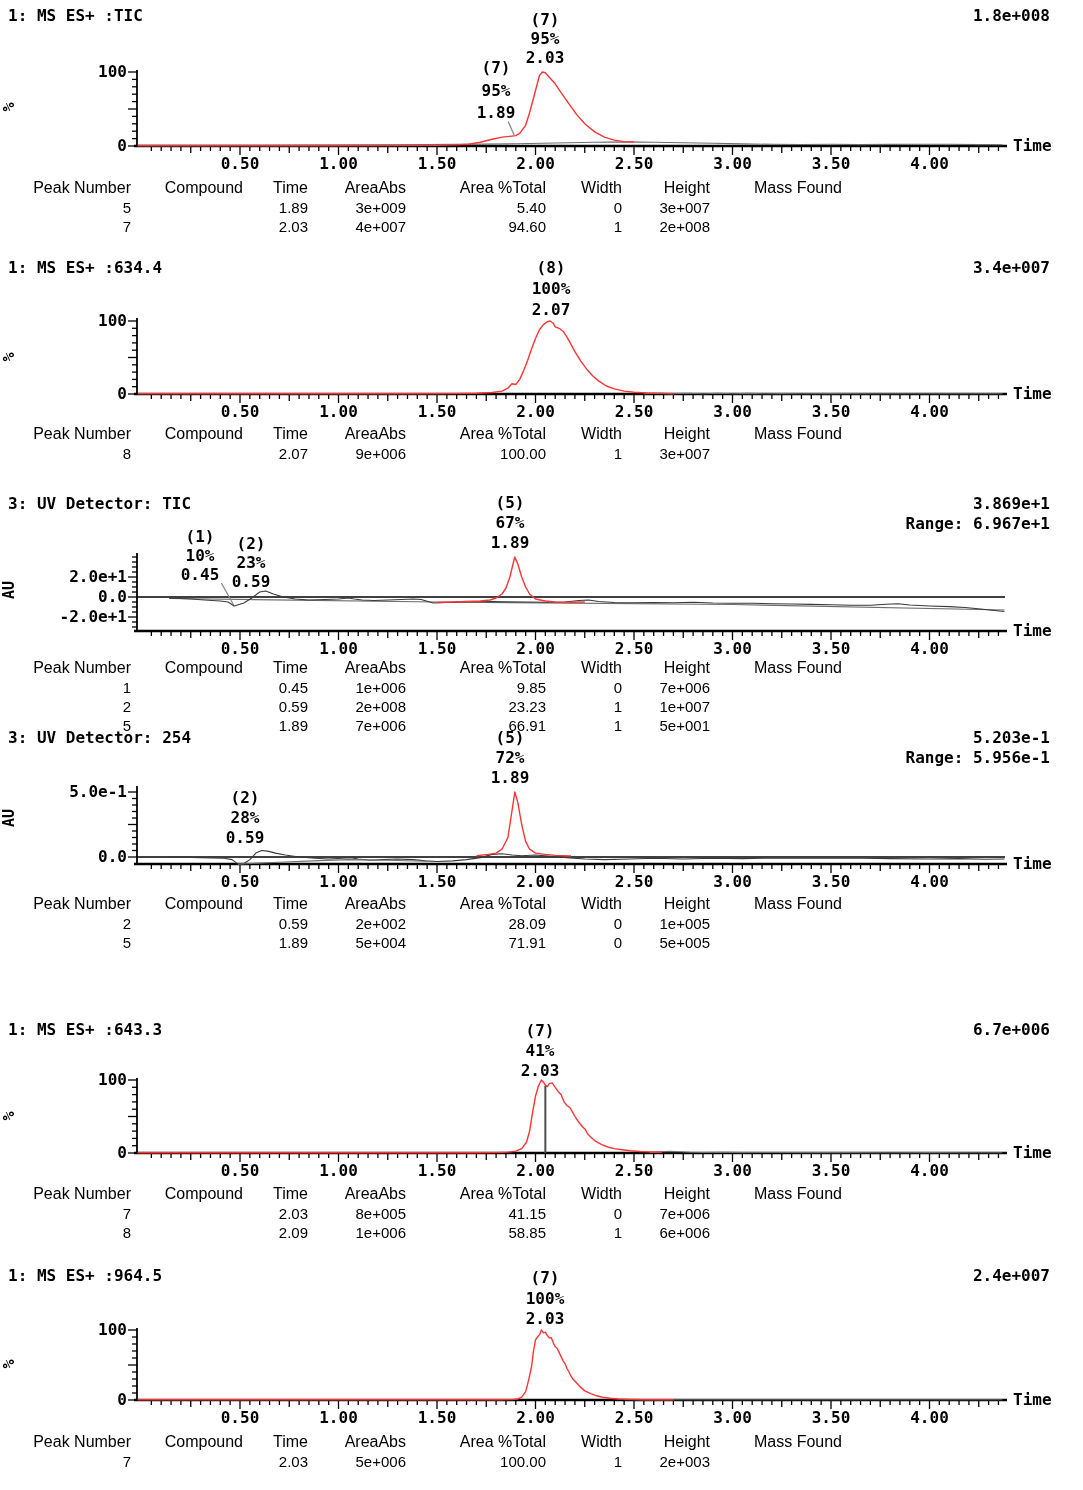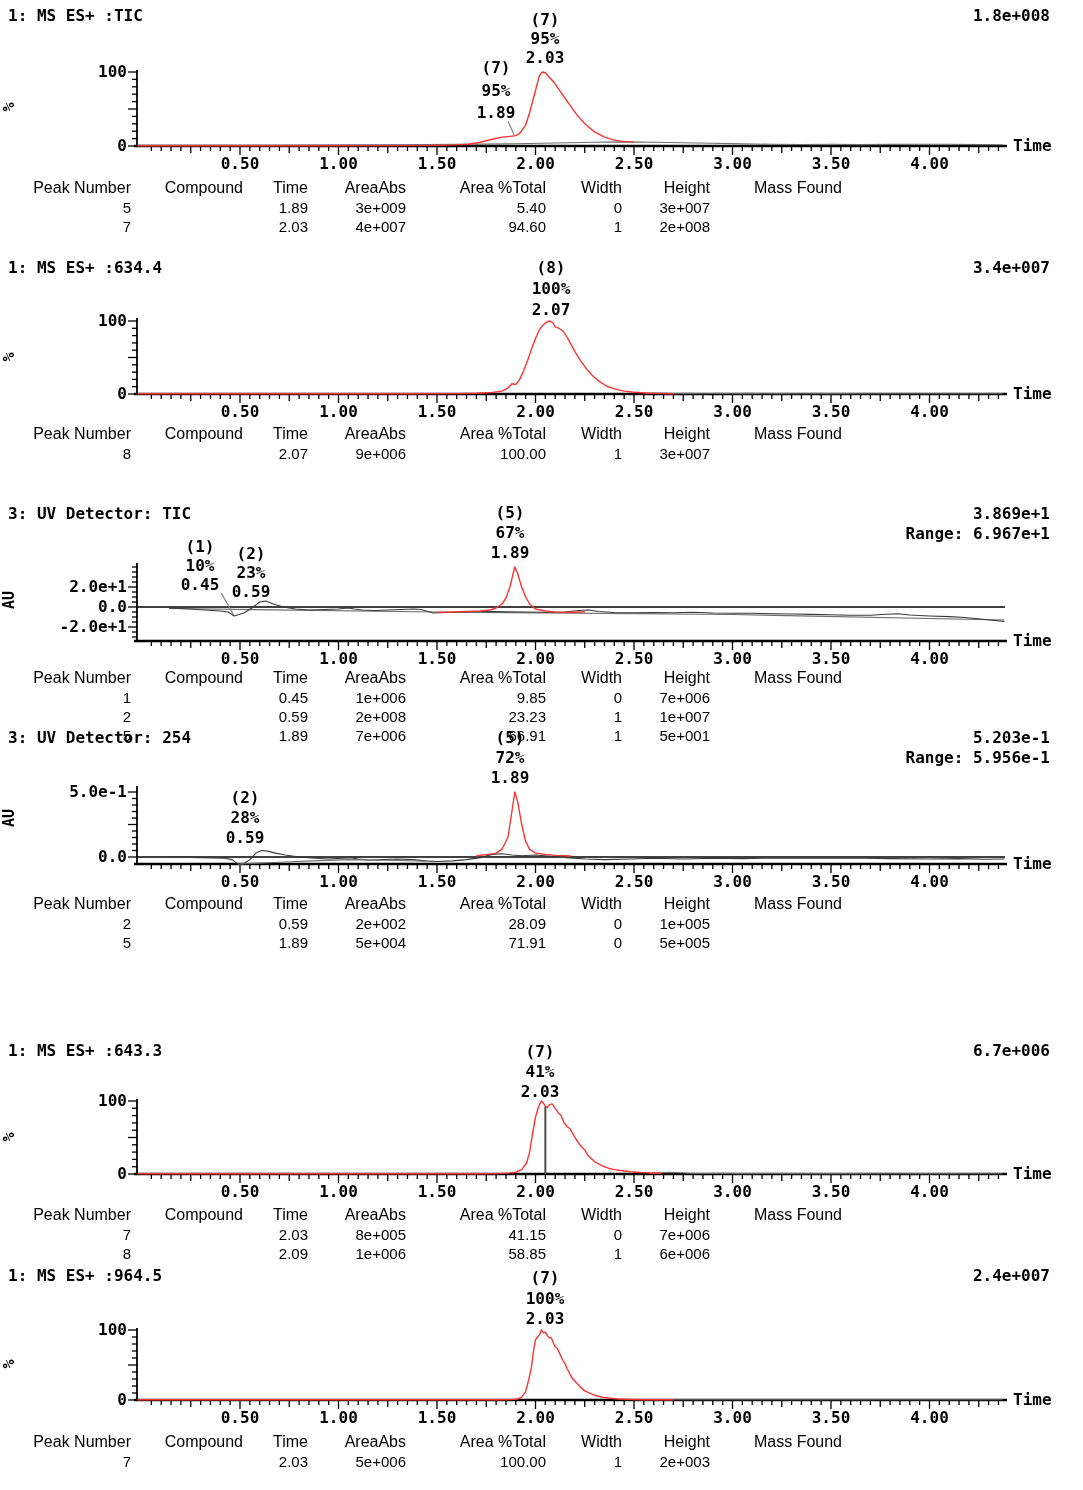--- a/index.html
+++ b/index.html
@@ -306,21 +306,21 @@
         <div>8</div>
         <div></div>
         <div>2.07</div>
         <div>9e+006</div>
         <div>100.00</div>
         <div>1</div>
         <div>3e+007</div>
         <div></div>
       </div>
     </div>
-    <div class="panel" style="top: 498px; height: 250px;">
+    <div class="panel" style="top: 488px; height: 250px;">
       <svg width="1083" height="170" viewBox="0 0 1083 170">
         <text x="8" y="21" text-anchor="start">3: UV Detector: TIC</text>
         <text x="1050" y="21" text-anchor="end">3.869e+1</text>
         <text x="1050" y="41" text-anchor="end">Range: 6.967e+1</text>
         <line x1="137" y1="65" x2="137" y2="143" stroke="#000000" stroke-width="1.8"></line>
         <line x1="134" y1="143" x2="1007" y2="143" stroke="#000000" stroke-width="2.4"></line>
         <line x1="151.35" y1="144" x2="151.35" y2="148" stroke="#000000" stroke-width="1.3"></line>
         <line x1="161.2" y1="144" x2="161.2" y2="148" stroke="#000000" stroke-width="1.3"></line>
         <line x1="171.05" y1="144" x2="171.05" y2="148" stroke="#000000" stroke-width="1.3"></line>
         <line x1="180.9" y1="144" x2="180.9" y2="148" stroke="#000000" stroke-width="1.3"></line>
@@ -633,21 +633,21 @@
         <div>5</div>
         <div></div>
         <div>1.89</div>
         <div>5e+004</div>
         <div>71.91</div>
         <div>0</div>
         <div>5e+005</div>
         <div></div>
       </div>
     </div>
-    <div class="panel" style="top: 1014px; height: 250px; margin-top: 21px;">
+    <div class="panel" style="top: 1014px; height: 250px;">
       <svg width="1083" height="170" viewBox="0 0 1083 170">
         <text x="8" y="21" text-anchor="start">1: MS ES+ :643.3</text>
         <text x="1050" y="21" text-anchor="end">6.7e+006</text>
         <line x1="137" y1="64" x2="137" y2="139" stroke="#000000" stroke-width="1.8"></line>
         <line x1="134" y1="139" x2="1007" y2="139" stroke="#000000" stroke-width="2.4"></line>
         <line x1="151.35" y1="140" x2="151.35" y2="144" stroke="#000000" stroke-width="1.3"></line>
         <line x1="161.2" y1="140" x2="161.2" y2="144" stroke="#000000" stroke-width="1.3"></line>
         <line x1="171.05" y1="140" x2="171.05" y2="144" stroke="#000000" stroke-width="1.3"></line>
         <line x1="180.9" y1="140" x2="180.9" y2="144" stroke="#000000" stroke-width="1.3"></line>
         <line x1="190.75" y1="140" x2="190.75" y2="146" stroke="#000000" stroke-width="1.3"></line>

